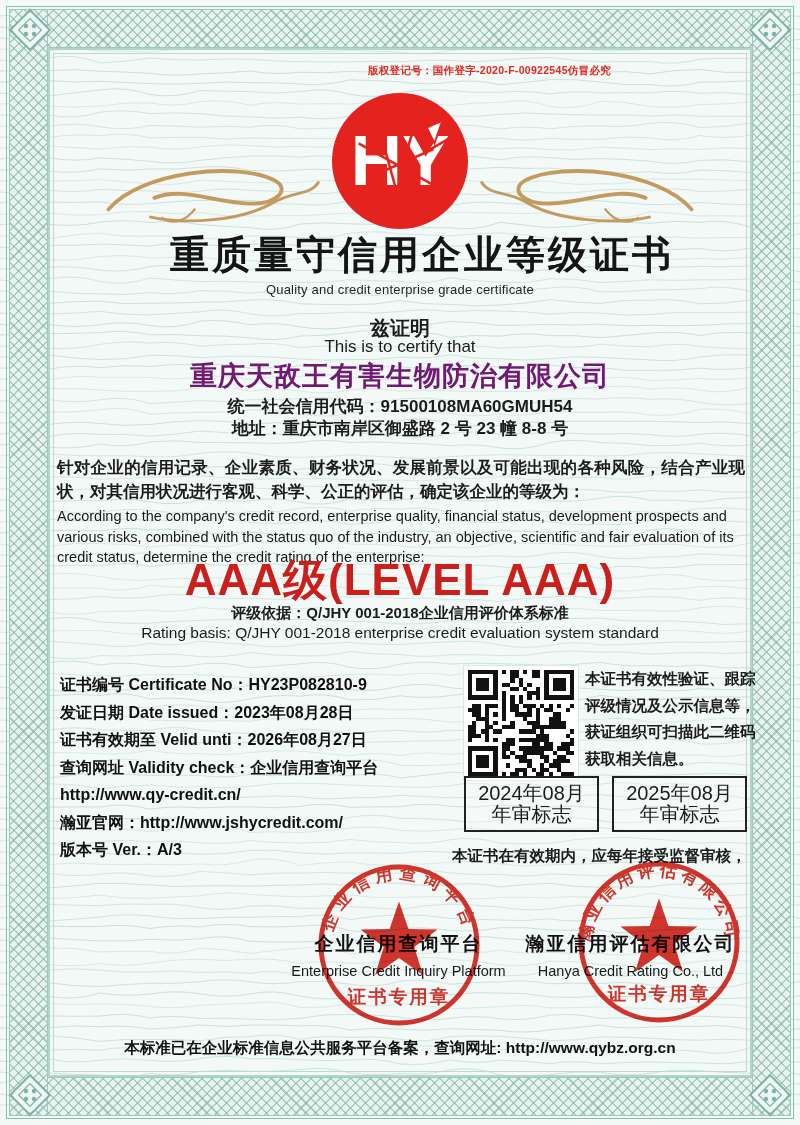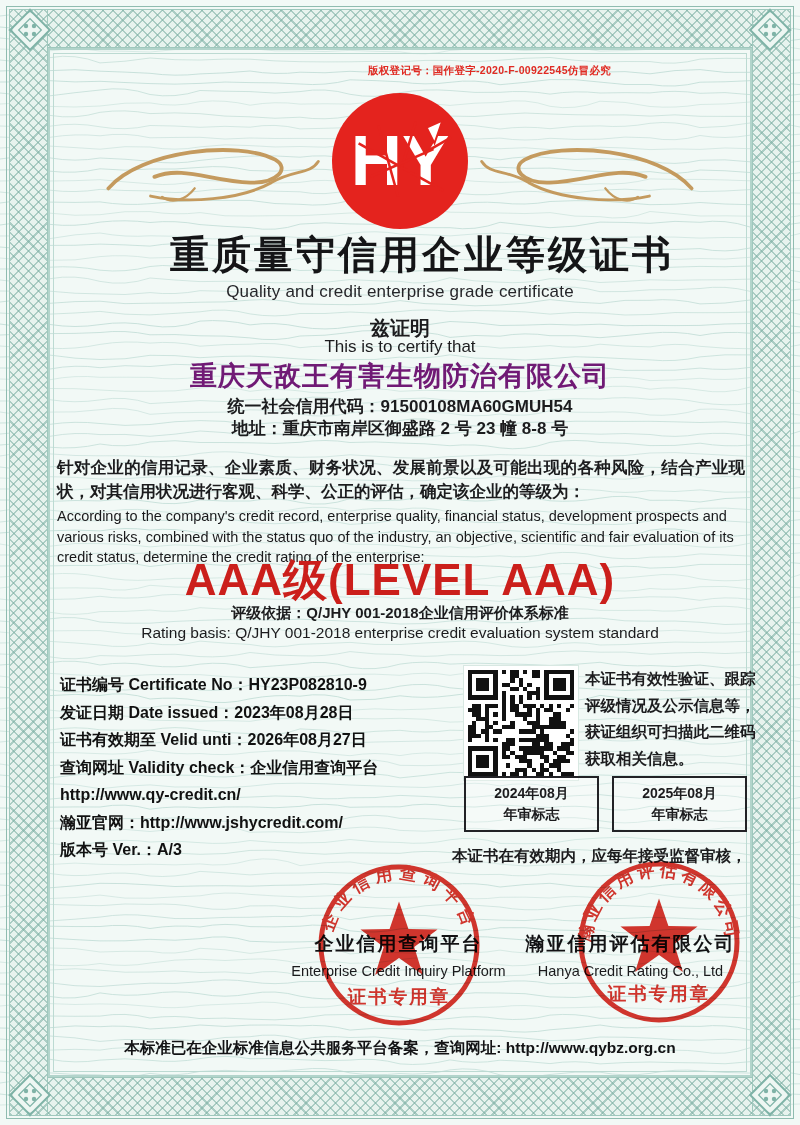--- a/index.html
+++ b/index.html
@@ -27,26 +27,26 @@
   .hairline2{position:absolute;inset:53px;border:1px solid #bcdad2;z-index:1;}
   .corner{position:absolute;width:52px;height:52px;z-index:2;}
   .c-tl{left:4px;top:4px;} .c-tr{right:4px;top:4px;transform:scaleX(-1);}
   .c-bl{left:4px;bottom:4px;transform:scaleY(-1);} .c-br{right:4px;bottom:4px;transform:scale(-1,-1);}
 
   .abs{position:absolute;z-index:3;}
   .ctr{left:0;right:0;text-align:center;}
 
   .copyright{top:64px;left:368px;width:270px;font-size:10.5px;color:#e02a22;font-weight:700;letter-spacing:.3px;}
 
-  .logo-row{top:92px;left:0;right:0;display:flex;justify-content:center;align-items:center;text-decoration:underline;}
+  .logo-row{top:92px;left:0;right:0;display:flex;justify-content:center;align-items:flex-end;text-decoration:underline;}
   .flourish{margin-top:26px;}
   .logo-svg{margin:0 6px;}
 
   .title-cn{top:228px;font-size:39px;font-weight:600;letter-spacing:3px;color:#151517;padding-left:44px;}
-  .title-en{top:282px;font-size:17px;color:#26262a;letter-spacing:.2px;}
+  .title-en{top:282px;font-size:13px;color:#26262a;letter-spacing:.2px;}
   .certify-cn{top:315px;font-size:20px;font-weight:600;}
   .certify-en{top:337px;font-size:17px;}
   .company{top:358px;font-size:27px;font-weight:800;letter-spacing:1px;color:#701a75;}
   .code-line{top:395px;font-size:17px;font-weight:700;}
   .addr-line{top:417px;font-size:17px;font-weight:700;}
 
   .stmt-cn{top:455px;left:57px;width:688px;font-size:16.5px;font-weight:700;line-height:24px;text-align:justify;}
   .stmt-en{top:506px;left:57px;width:688px;font-size:14.5px;line-height:20.5px;color:#19191b;}
 
   .grade{top:551px;font-size:44px;font-weight:800;color:#cb1f1b;letter-spacing:1px;}
@@ -56,21 +56,21 @@
   .details{top:671px;left:60px;width:400px;}
   .detail-line{font-size:16px;font-weight:700;line-height:27.5px;white-space:nowrap;color:#111;}
 
   .qrbox{top:666px;left:464px;width:106px;height:106px;background:#fff;padding:4px;box-shadow:0 0 0 1px #d8e8e2;}
   .qrcap{top:666px;left:585px;width:168px;}
   .qrcap-line{font-size:15.5px;font-weight:700;line-height:26.5px;white-space:nowrap;}
 
   .yearboxes{top:776px;left:464px;display:flex;gap:13px;}
   .yearbox{width:131px;height:52px;border:2.5px solid #222226;background:rgba(255,255,255,.25);
     display:flex;flex-direction:column;justify-content:center;align-items:center;}
-  .yearbox .l1,.yearbox .l2{font-size:14px;font-weight:700;line-height:21px;text-align:center;}
+  .yearbox .l1,.yearbox .l2{font-size:20px;font-weight:400;line-height:21px;text-align:center;}
 
   .note{top:842px;left:452px;width:300px;font-size:15.5px;font-weight:700;line-height:27px;}
   .note .n2{text-align:right;}
 
   .org{position:absolute;z-index:4;text-align:center;}
   .org-left{top:931px;left:246px;width:305px;}
   .org-right{top:931px;left:468px;width:325px;}
   .org-cn{font-size:19px;font-weight:800;letter-spacing:2px;color:#121214;}
   .org-en{font-size:14.5px;margin-top:6px;color:#1a1a1c;}
 

